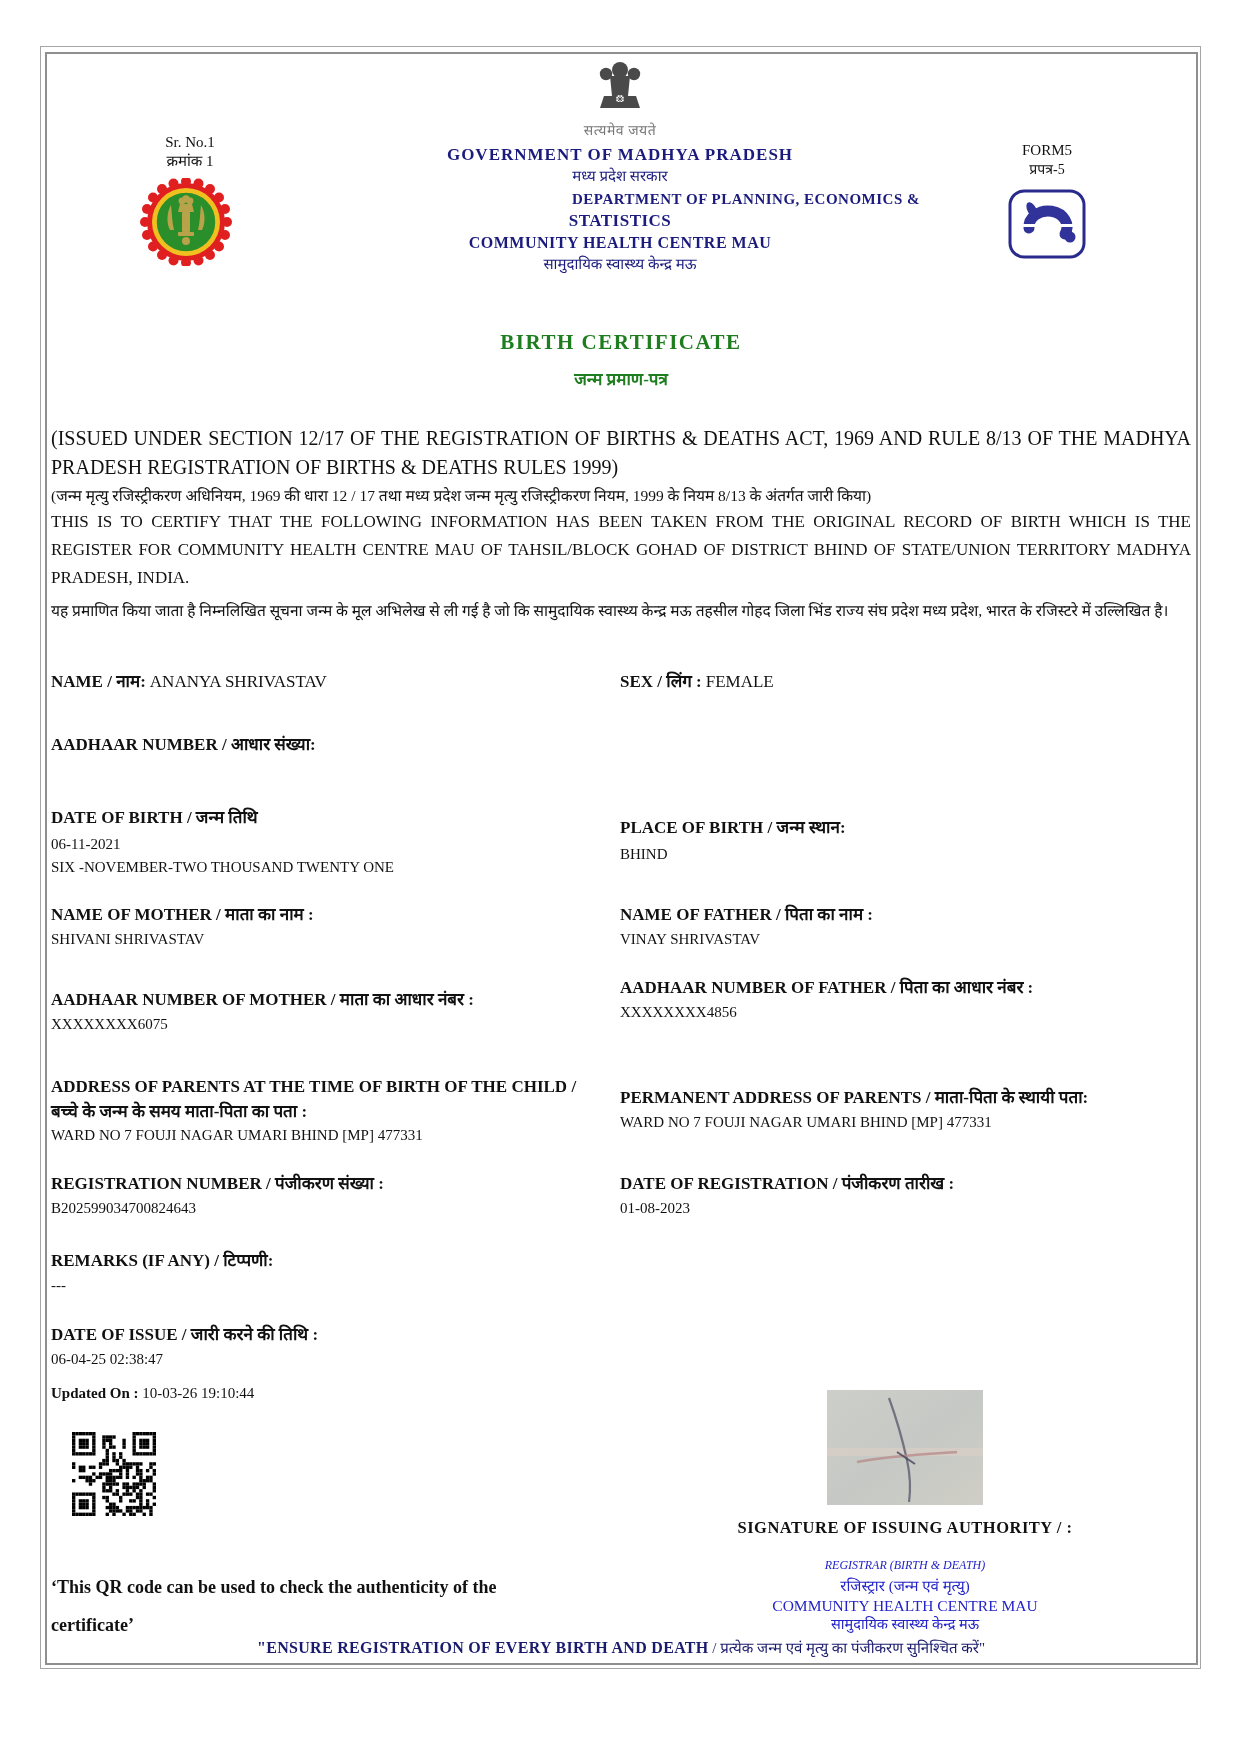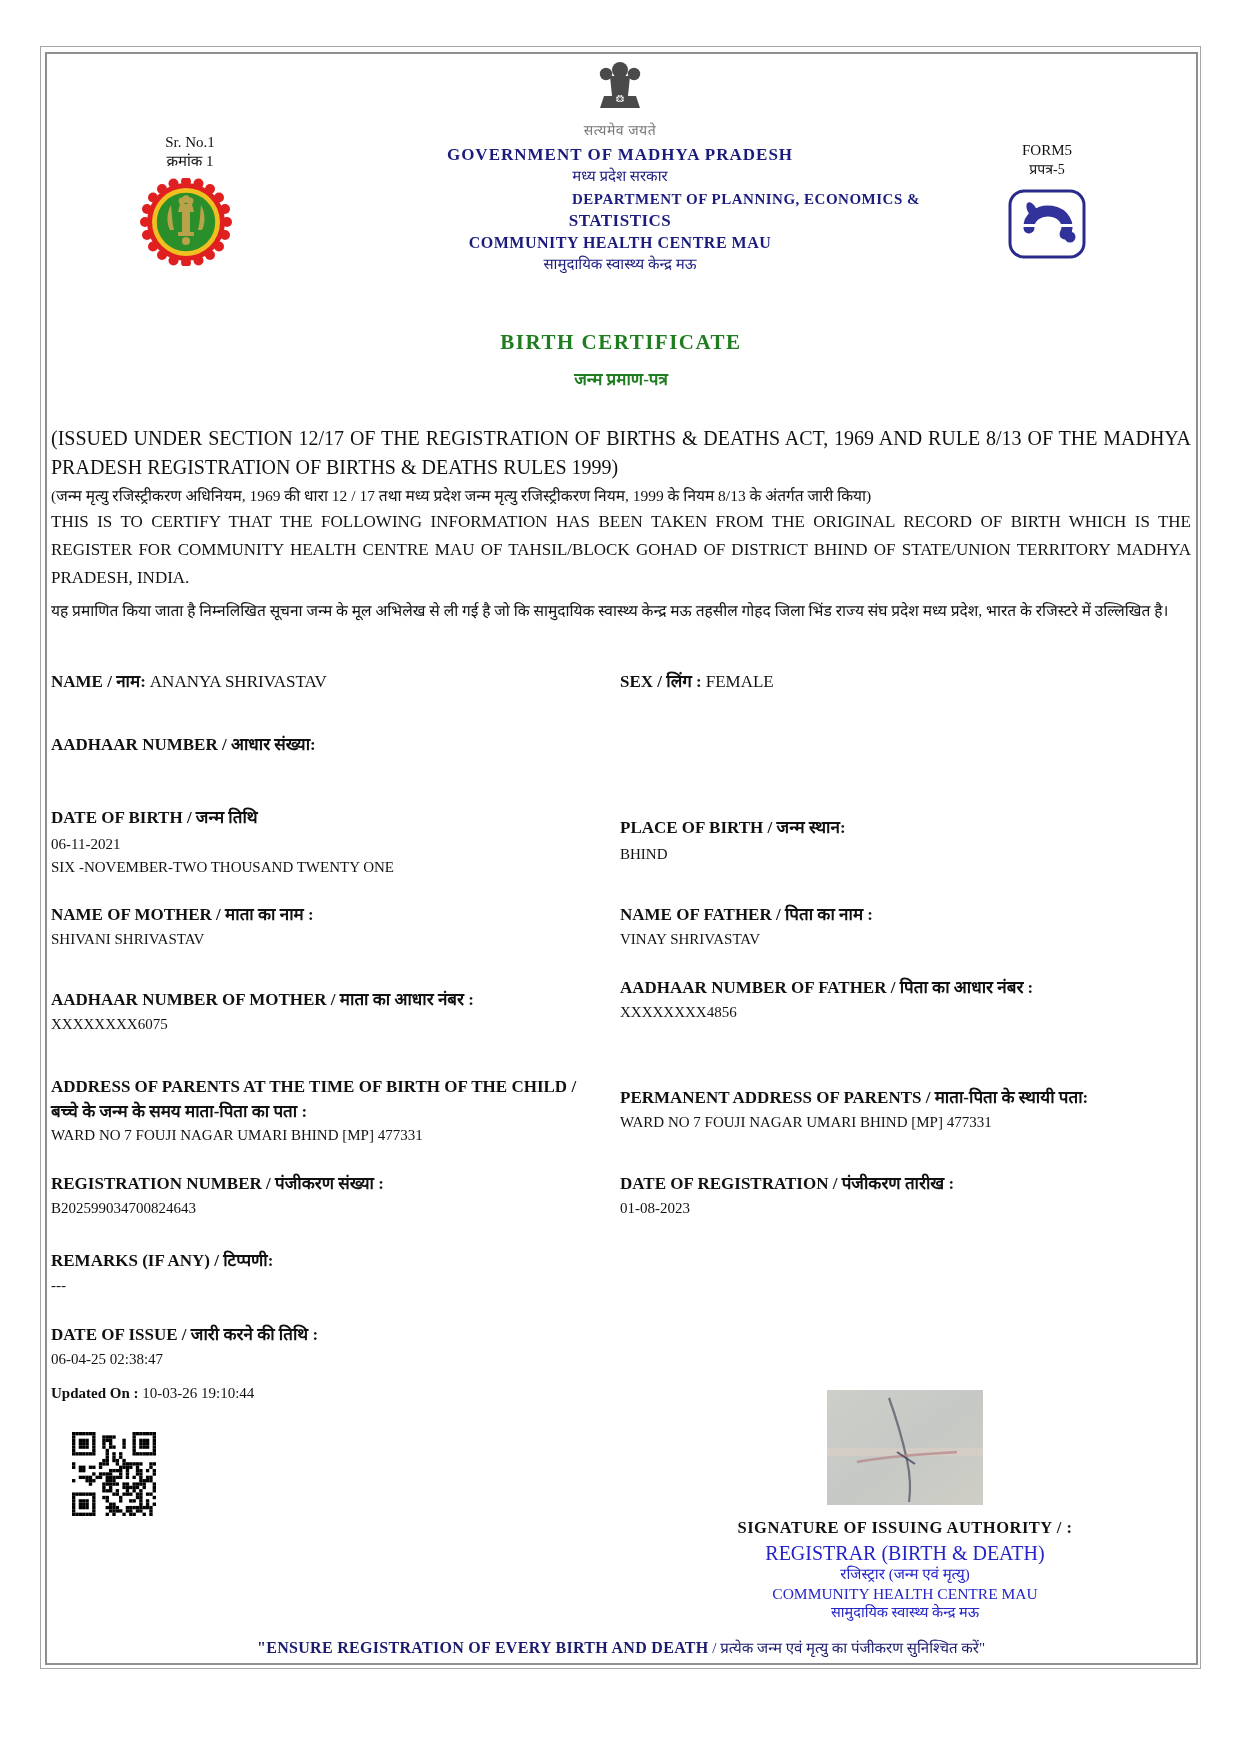--- a/index.html
+++ b/index.html
@@ -478,39 +478,40 @@
         <rect x="10" y="24" width="1" height="1"></rect>
         <rect x="12" y="24" width="1" height="1"></rect>
         <rect x="15" y="24" width="1" height="1"></rect>
         <rect x="17" y="24" width="1" height="1"></rect>
         <rect x="18" y="24" width="1" height="1"></rect>
         <rect x="21" y="24" width="1" height="1"></rect>
         <rect x="23" y="24" width="1" height="1"></rect>
       </g>
     </svg>
 
+  <div class="abs" style="left:51px;top:1568px;width:510px;font-size:18px;font-weight:bold;line-height:38px;">‘This QR code can be used to check the authenticity of the certificate’</div>
 
   <svg class="abs" style="left:827px;top:1390px;" width="156" height="115" viewBox="0 0 156 115">
     <defs>
       <linearGradient id="sg" x1="0" y1="0" x2="1" y2="1">
         <stop offset="0" stop-color="#cdd0c9"></stop>
           <stop offset="0.5" stop-color="#c5c8c4"></stop>
           <stop offset="1" stop-color="#cfcec6"></stop>
       </linearGradient>
     </defs>
     <rect x="0" y="0" width="156" height="115" fill="url(#sg)"></rect>
     <rect x="0" y="58" width="156" height="8" fill="#d8cfc6" opacity="0.7"></rect>
     <path d="M62 8 C70 30 76 52 80 70 C83 84 84 98 82 112" stroke="#5c5c6e" stroke-width="2.2" fill="none" opacity="0.8"></path>
     <path d="M30 72 C60 66 100 64 130 62" stroke="#b98c8c" stroke-width="2.5" fill="none" opacity="0.8"></path>
     <path d="M70 62 L88 74" stroke="#44445a" stroke-width="2" opacity="0.8"></path>
   </svg>
 
   <div class="abs ctr" style="left:705px;top:1518px;width:400px;">
     <div style="font-size:16.5px;font-weight:bold;line-height:20px;letter-spacing:0.5px;">SIGNATURE OF ISSUING AUTHORITY / :</div>
-    <div class="auth-blue" style="font-size:20px;line-height:22px;margin-top:4px;">REGISTRAR (BIRTH &amp; DEATH)</div>
+    <div class="auth-blue" style="font-size:12px;line-height:22px;margin-top:16px;font-style:italic;">REGISTRAR (BIRTH &amp; DEATH)</div>
     <div class="auth-blue" style="font-size:15px;line-height:20px;">रजिस्ट्रार (जन्म एवं मृत्यु)</div>
     <div class="auth-blue" style="font-size:15.5px;line-height:19px;">COMMUNITY HEALTH CENTRE MAU</div>
     <div class="auth-blue" style="font-size:14.5px;line-height:19px;">सामुदायिक स्वास्थ्य केन्द्र मऊ</div>
   </div>
 
   <div class="abs ctr" style="left:51px;top:1637px;width:1140px;color:#1b1b6e;">
     <span style="font-size:16px;font-weight:bold;letter-spacing:0.3px;">"ENSURE REGISTRATION OF EVERY BIRTH AND DEATH</span><span style="font-size:15px;"> / प्रत्येक जन्म एवं मृत्यु का पंजीकरण सुनिश्चित करें"</span>
   </div>
 
 </div>

